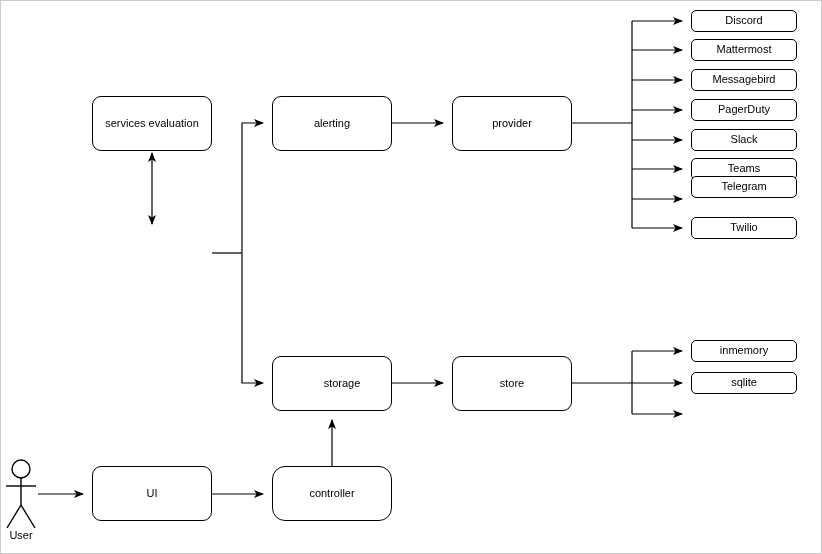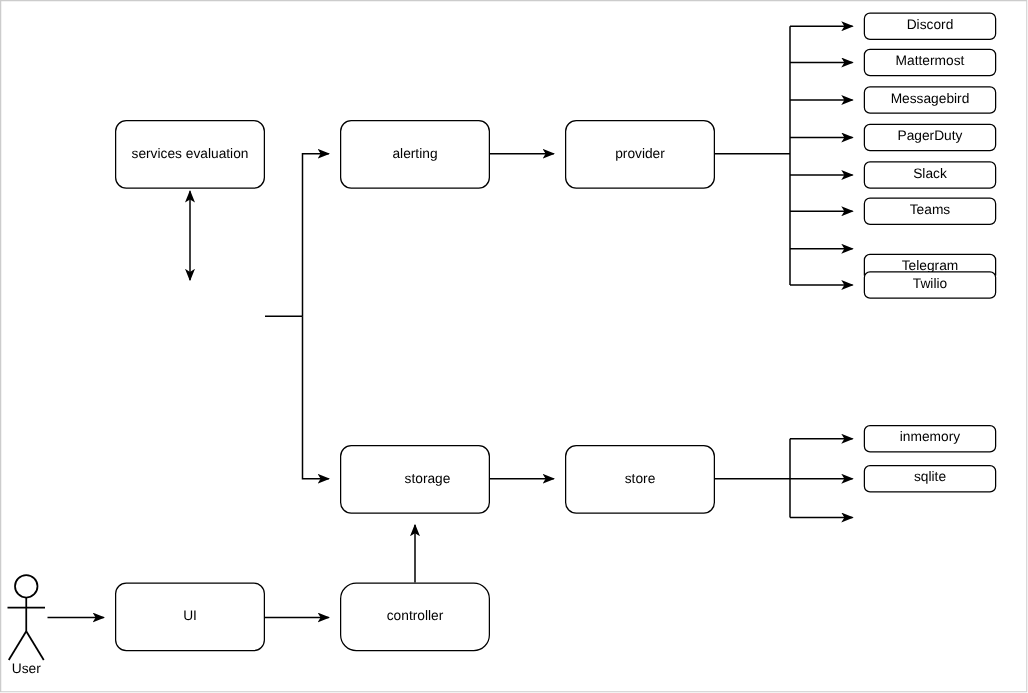--- a/index.html
+++ b/index.html
@@ -164,21 +164,21 @@
   </div>
   <div class="node node-leaf" style="left:690px; top:128px;">
     <span>Slack</span>
   </div>
   <div class="node node-leaf" style="left:690px; top:98px;">
     <span>PagerDuty</span>
   </div>
   <div class="node node-leaf" style="left:690px; top:157px;">
     <span>Teams</span>
   </div>
-  <div class="node node-leaf" style="left:690px; top:202px;align-items:center;">
+  <div class="node node-leaf" style="left:690px; top:175px;align-items:center;">
     <span>Telegram</span>
   </div>
   <div class="node node-leaf" style="left:690px; top:216px;">
     <span>Twilio</span>
   </div>
 
   <div class="node node-leaf" style="left:690px; top:339px;">
     <span>inmemory</span>
   </div>
   <div class="node node-leaf" style="left:690px; top:371px;">

